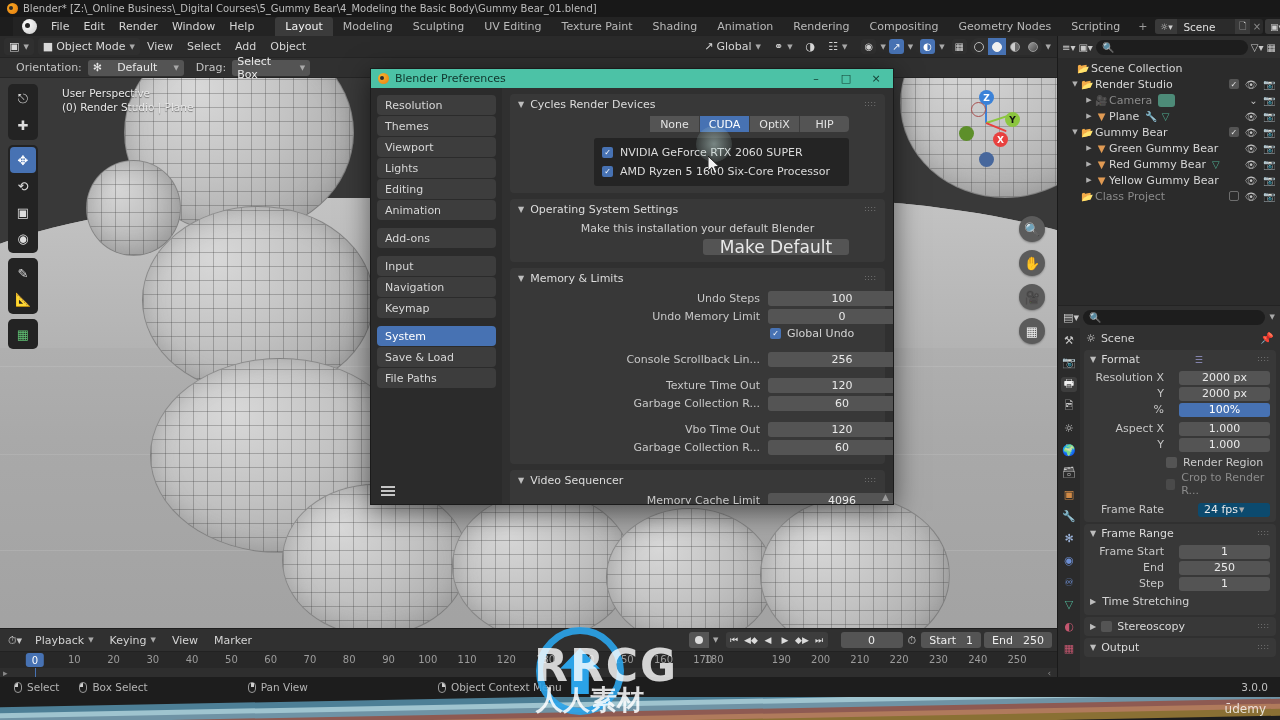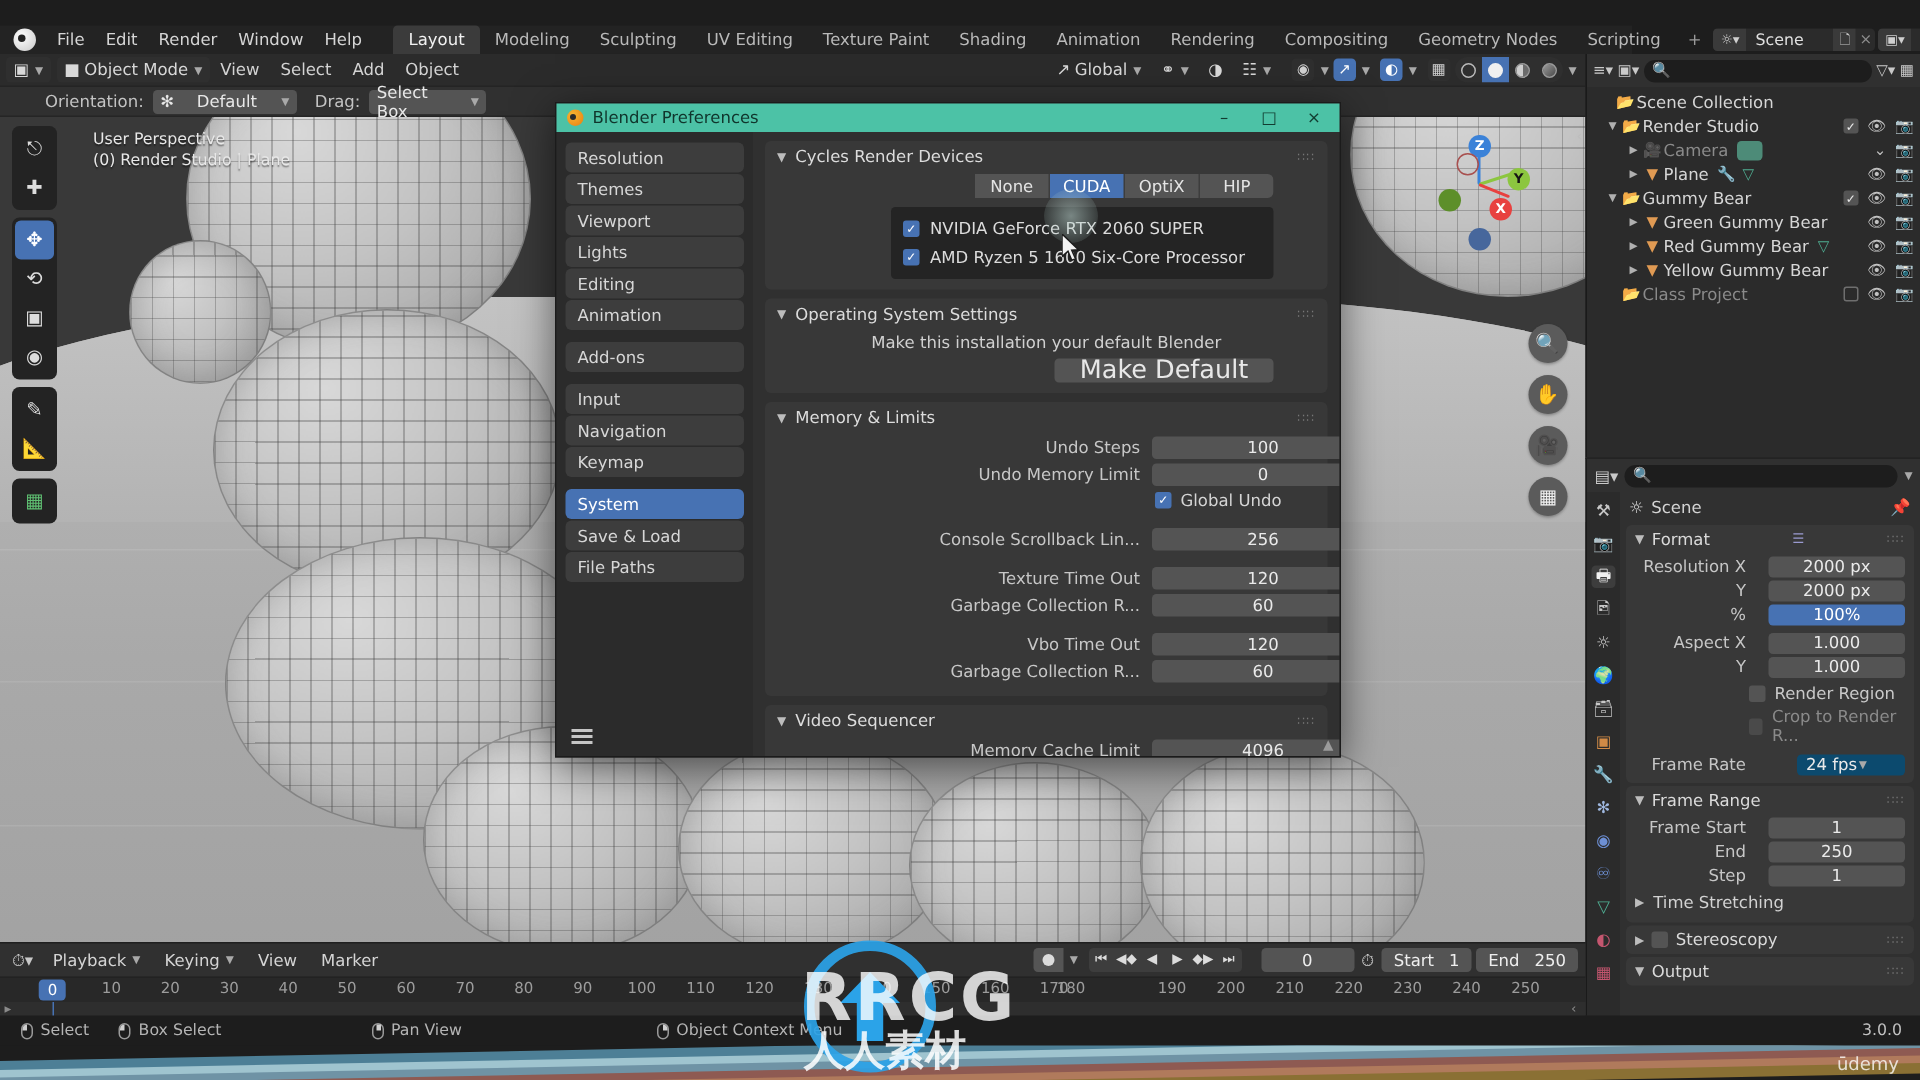--- a/index.html
+++ b/index.html
@@ -24,21 +24,21 @@
     background: radial-gradient(circle at 35% 35%, #f5a623, #e87d0d);
     position: relative; flex: 0 0 auto;
   }
   .blender-logo-sm::after {
     content: ""; position: absolute; left: 2px; top: 3px;
     width: 4px; height: 4px; border-radius: 50%; background: #2b2b2b;
   }
 
   
   .topbar {
-    position: absolute; left: 0; top: 17px; width: 1088px; height: 19px;
+    position: absolute; left: 13px; top: 17px; width: 1088px; height: 19px;
     background: #232323; display: flex; align-items: center;
     font-size: 11px; color: #d5d5d5;
   }
   .blender-icon-lg {
     width: 15px; height: 15px; margin: 0 7px 0 9px; flex: 0 0 auto;
     border-radius: 50%;
     background: radial-gradient(circle at 35% 35%, #ffffff, #c8c8c8);
     position: relative;
   }
   .blender-icon-lg::after {
@@ -94,21 +94,21 @@
   .ball { width: 10px; height: 10px; border-radius: 50%; border: 1px solid #b9b9b9; }
   .ball.solid { background: #f0f0f0; border-color: #f0f0f0; }
   .ball.half { background: linear-gradient(90deg, #cfcfcf 50%, #6b6b6b 50%); border-color:#9a9a9a;}
   .ball.wire { background: transparent; }
   .ball.mat { background: linear-gradient(135deg,#9a9a9a,#4a4a4a); border-color:#9a9a9a; }
 
   
   .tool-settings {
     position: absolute; left: 0; top: 58px; width: 1057px; height: 20px;
     background: #303030; display: flex; align-items: center; gap: 6px;
-    padding-left: 30px; font-size: 11px; color: #c8c8c8;
+    padding-left: 16px; font-size: 11px; color: #c8c8c8;
     border-bottom: 1px solid #252525;
   }
   .ts-label { color: #c3c3c3; font-size: 11px; }
   .ts-field {
     display: flex; align-items: center; justify-content: space-between; gap: 6px;
     background: #545454; border-radius: 3px; height: 16px; padding: 0 5px; color: #e8e8e8;
   }
   .opts-btn {
     position: absolute; right: 6px; top: 61px; display: flex; align-items: center; gap: 4px;
     background: #3d3d3d; border-radius: 3px; height: 16px; padding: 0 6px;
@@ -381,20 +381,24 @@
   }
   .udemy-wm {
     position: absolute; right: 14px; top: 702px; font-size: 12px; color: rgba(255,255,255,0.78);
   }
 </style>
 </head>
 <body>
 
 <div id="app">
 
+  <div class="os-titlebar">
+    <span class="blender-logo-sm"></span>
+    <span>Blender* [Z:\_Online Business\_Digital Courses\5_Gummy Bear\4_Modeling the Basic Body\Gummy Bear_01.blend]</span>
+  </div>
 
   <div class="topbar">
     <span class="blender-icon-lg"></span>
     <span class="menu-item">File</span>
     <span class="menu-item">Edit</span>
     <span class="menu-item">Render</span>
     <span class="menu-item">Window</span>
     <span class="menu-item">Help</span>
     <div class="wsp-tabs">
       <span class="wsp-tab active">Layout</span>

